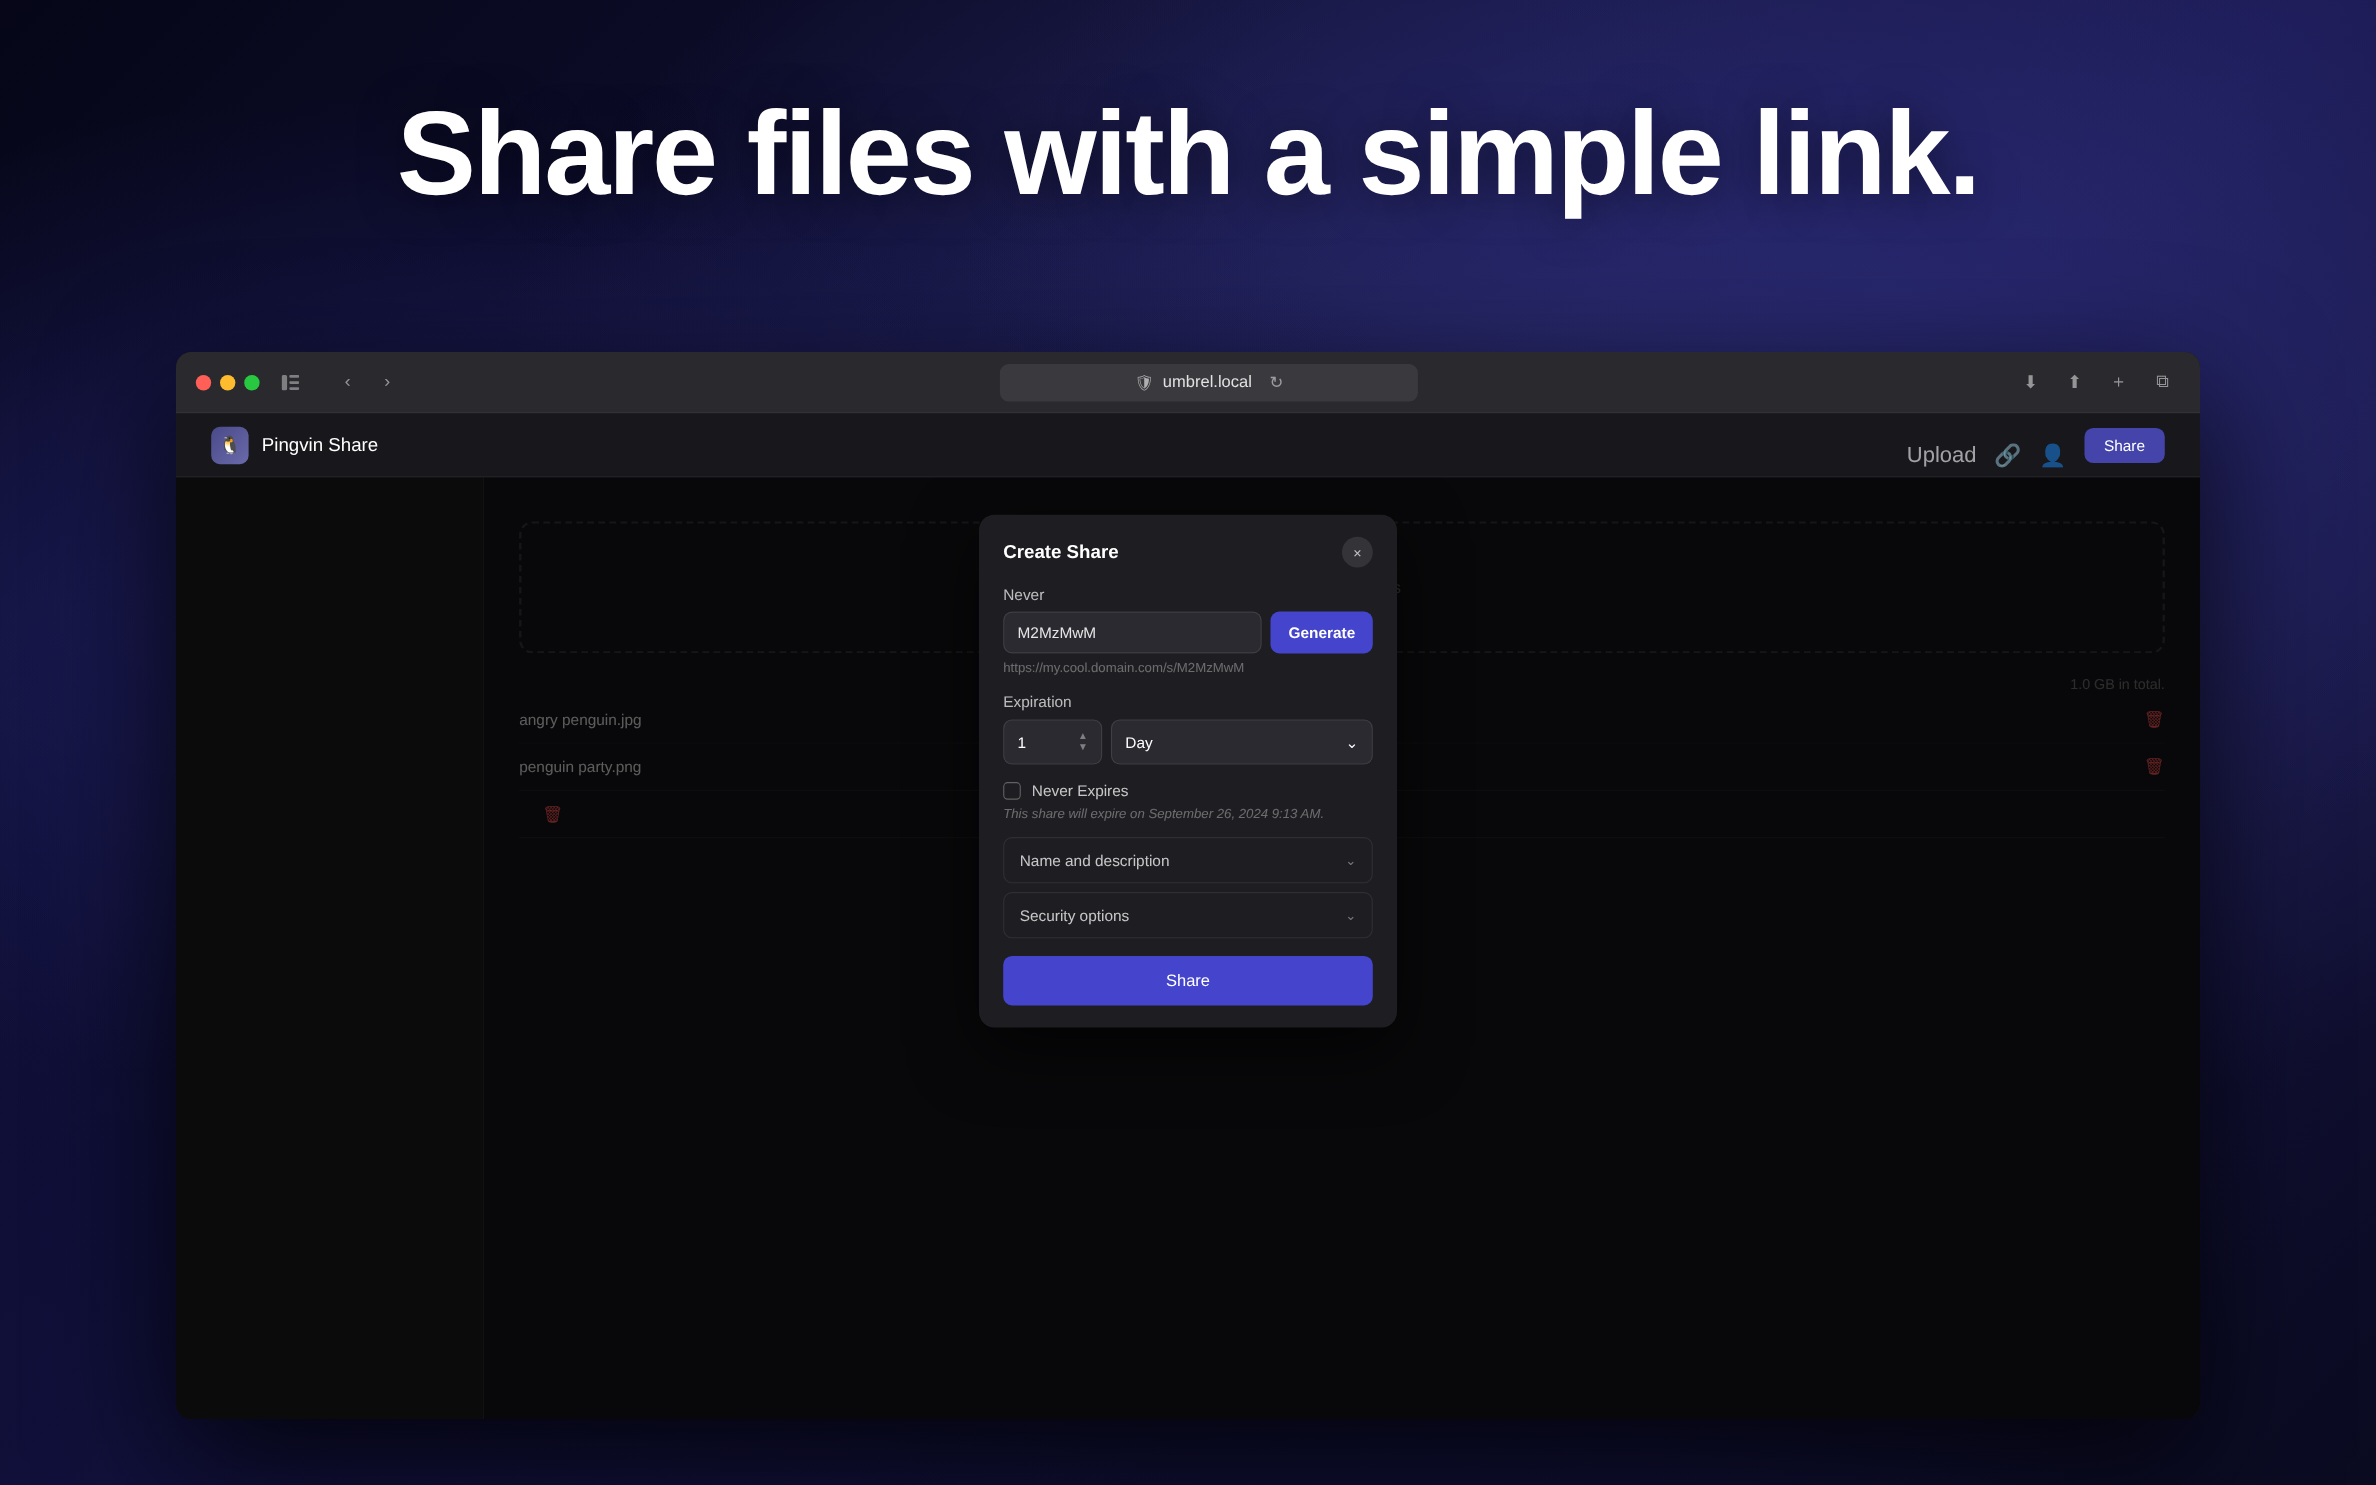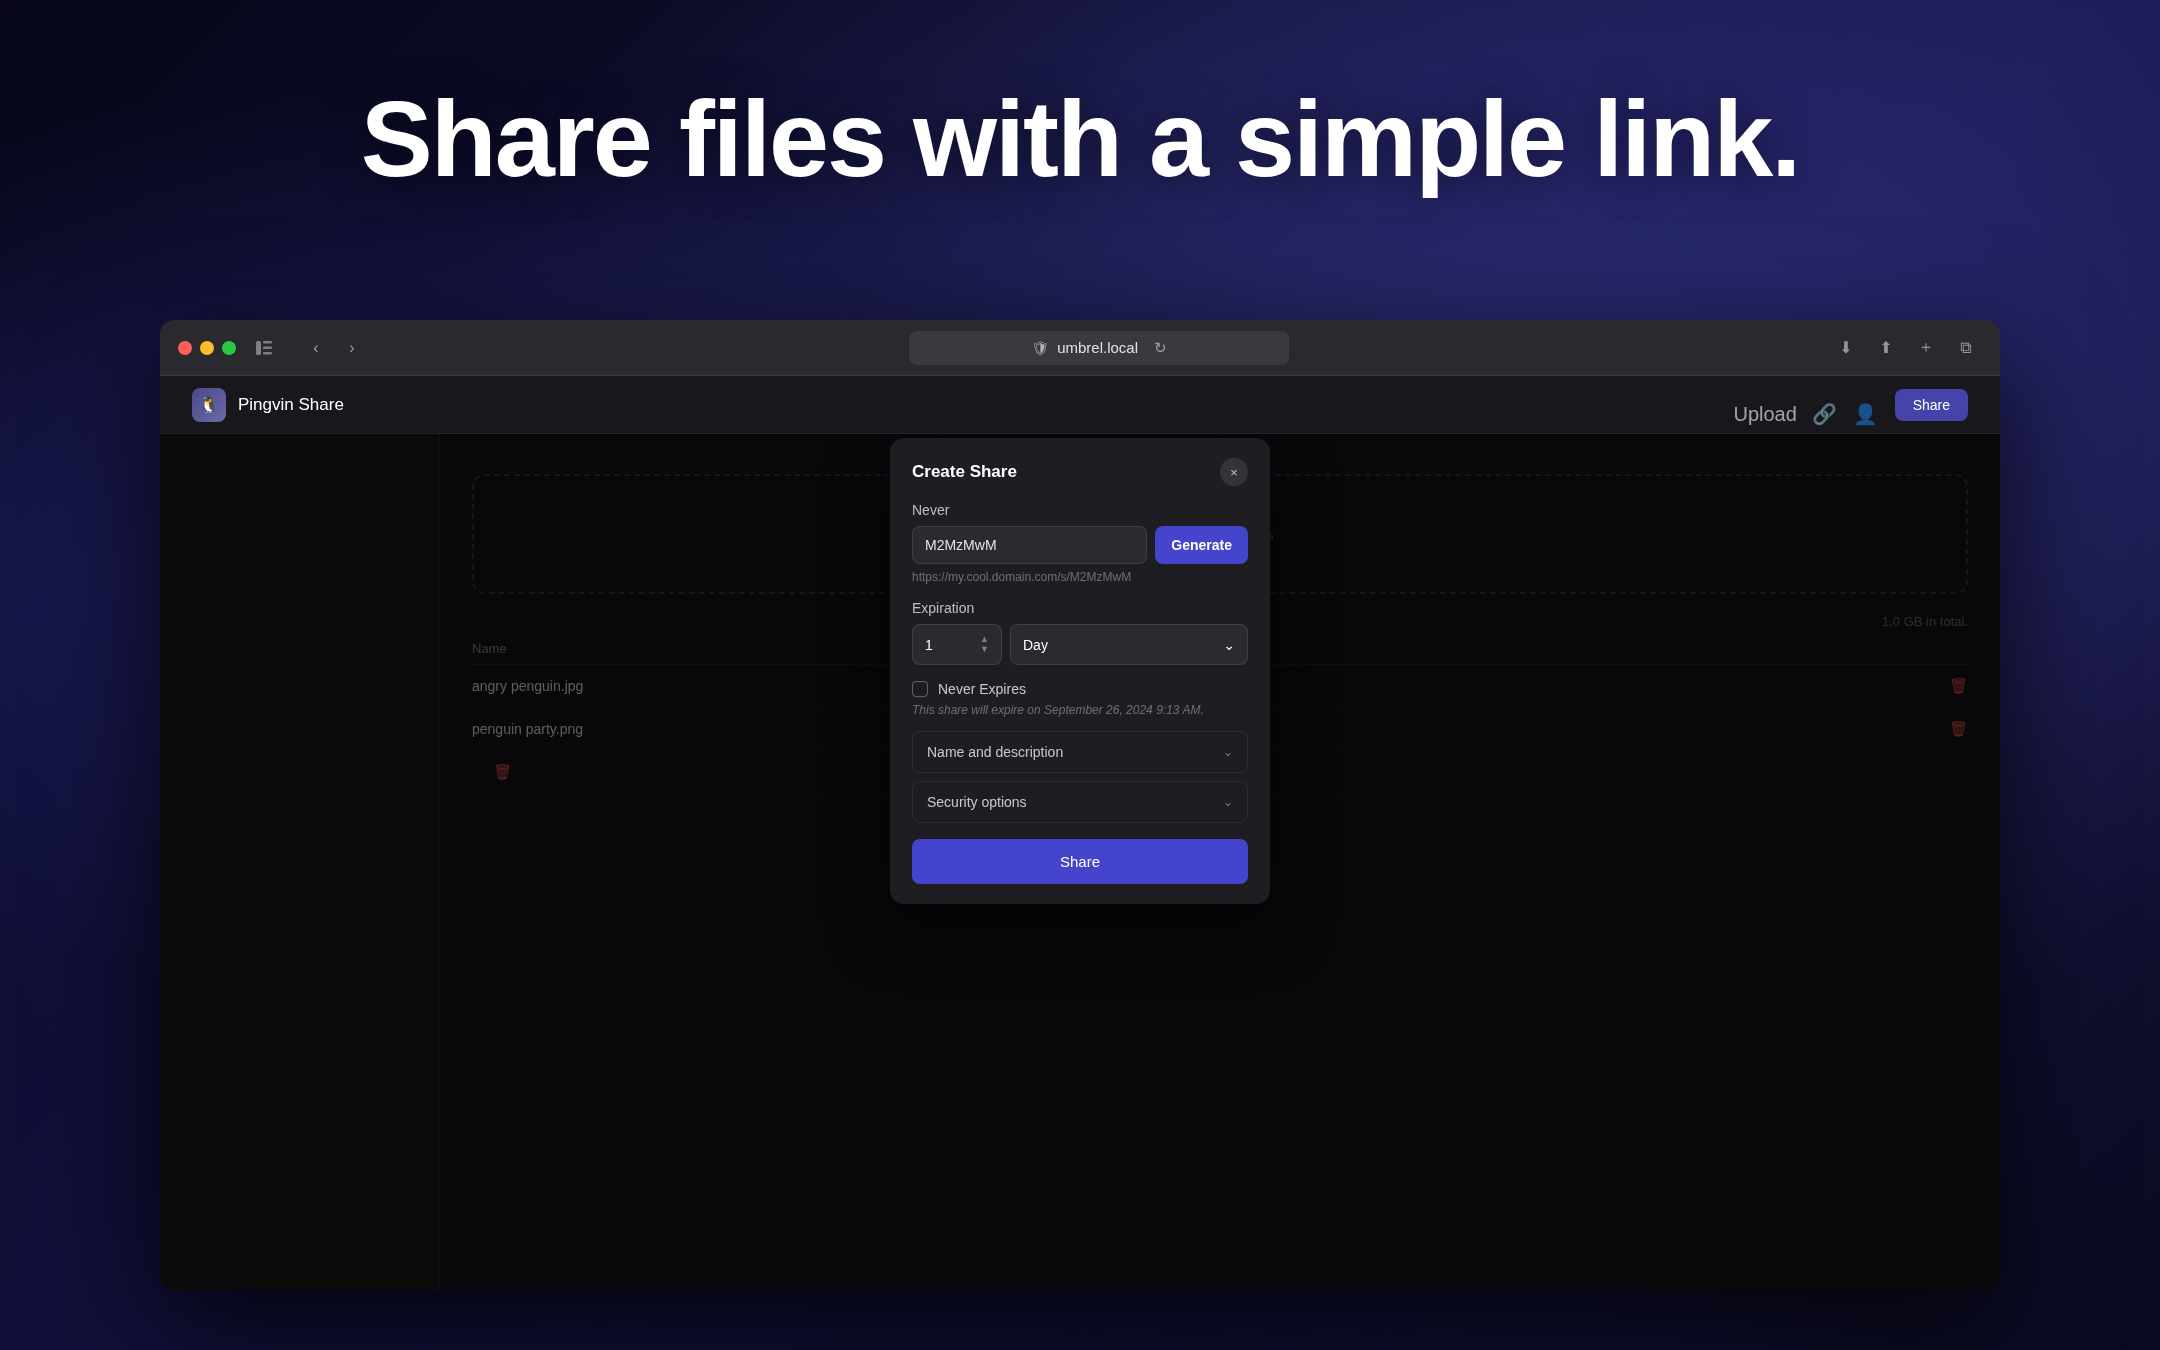--- a/index.html
+++ b/index.html
@@ -302,21 +302,21 @@
     }
 
     
     .modal-overlay {
       position: absolute;
       inset: 0;
       background: rgba(0,0,0,0.5);
       display: flex;
       align-items: flex-start;
       justify-content: center;
-      padding-top: 4px;
+      padding-top: 34px;
       z-index: 10;
     }
 
     
     .modal {
       background: #1e1e22;
       border-radius: 14px;
       width: 380px;
       box-shadow: 0 20px 60px rgba(0,0,0,0.6);
       overflow: hidden;
@@ -574,23 +574,20 @@
 
       <div class="content-area">
         <div class="drop-zone">
           <span>Drag'n'drop files</span>
         </div>
         <div class="storage-info">
           <span>1.0 GB in total.</span>
         </div>
 
         <div class="file-table">
-          <div class="file-table-header">
-            <span class="file-name-col">Name</span>
-          </div>
           <div class="file-row">
             <span class="file-name-col">angry penguin.jpg</span>
             <div class="file-delete-col">
               <span class="delete-icon">🗑</span>
             </div>
           </div>
           <div class="file-row">
             <span class="file-name-col">penguin party.png</span>
             <div class="file-delete-col">
               <span class="delete-icon">🗑</span>

